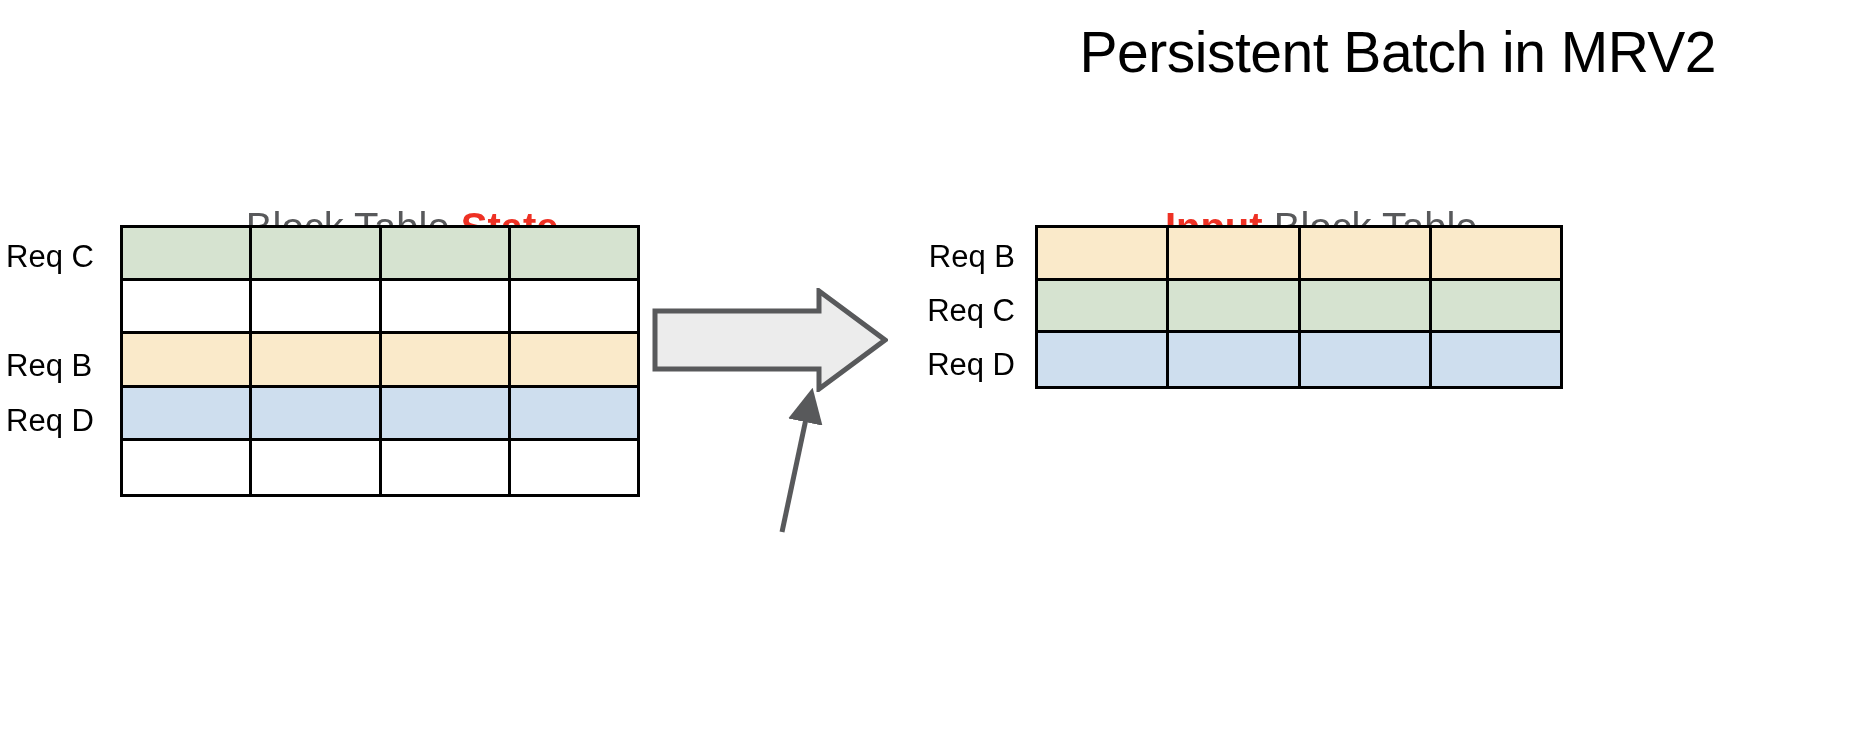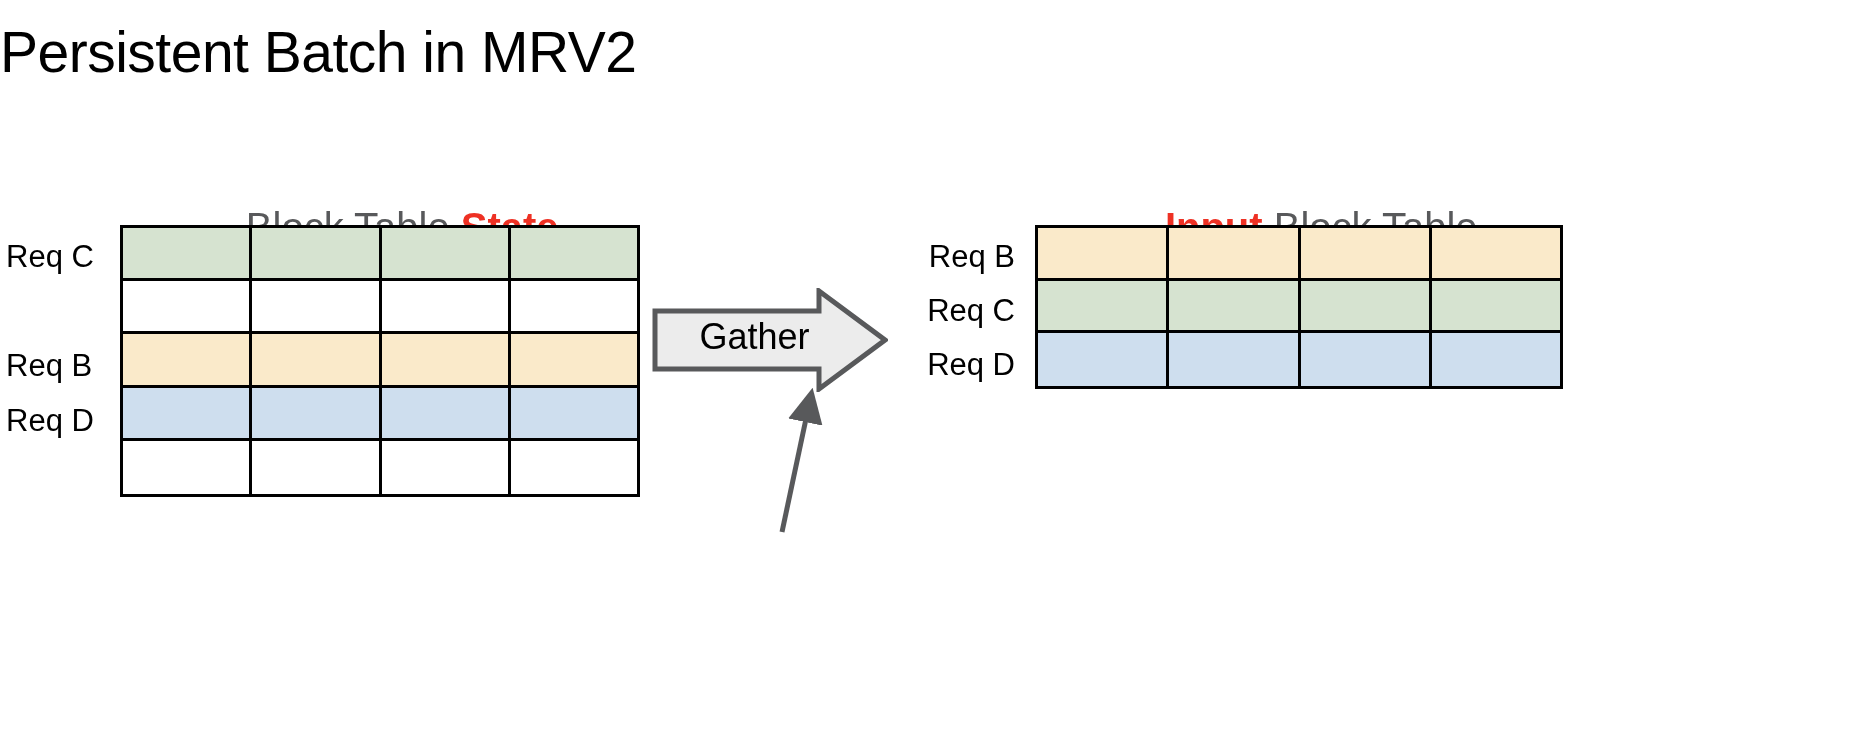--- a/index.html
+++ b/index.html
@@ -21,21 +21,21 @@
     inset: 0;
     background: #ffffff;
   }
 
   
   .slide-title {
     position: absolute;
     left: 0;
     top: 14px;
     width: 1716px;
-    text-align: left;
+    text-align: right;
     font-size: 57px;
     line-height: 76px;
     color: #000000;
     letter-spacing: -0.5px;
     white-space: pre;
   }
 
   
   .section-heading {
     position: absolute;
@@ -213,21 +213,20 @@
       <div class="grid-cell" style="background:#FFFFFF"></div>
       <div class="grid-cell" style="background:#FFFFFF"></div>
     </div>
   </div>
 
   <div id="gather-arrow">
     <svg width="236" height="104" viewBox="0 0 236 104">
       <path d="M3,23 L167,23 L167,3 L233,52 L167,101 L167,81 L3,81 Z" fill="#ECECEC" stroke="#58595B" stroke-width="5" stroke-linejoin="miter"></path>
     </svg>
   </div>
-  <div id="gather-label">Gather</div>
 
   <div id="pointer-arrow">
     <svg width="80" height="160" viewBox="0 0 80 160">
       <defs>
         <marker id="ptr-head" markerWidth="7" markerHeight="7" refX="4.5" refY="3.5" orient="auto">
           <path d="M0,0 L7,3.5 L0,7 Z" fill="#58595B"></path>
         </marker>
       </defs>
       <line x1="22" y1="152" x2="50" y2="20" stroke="#58595B" stroke-width="5" marker-end="url(#ptr-head)"></line>
     </svg>

